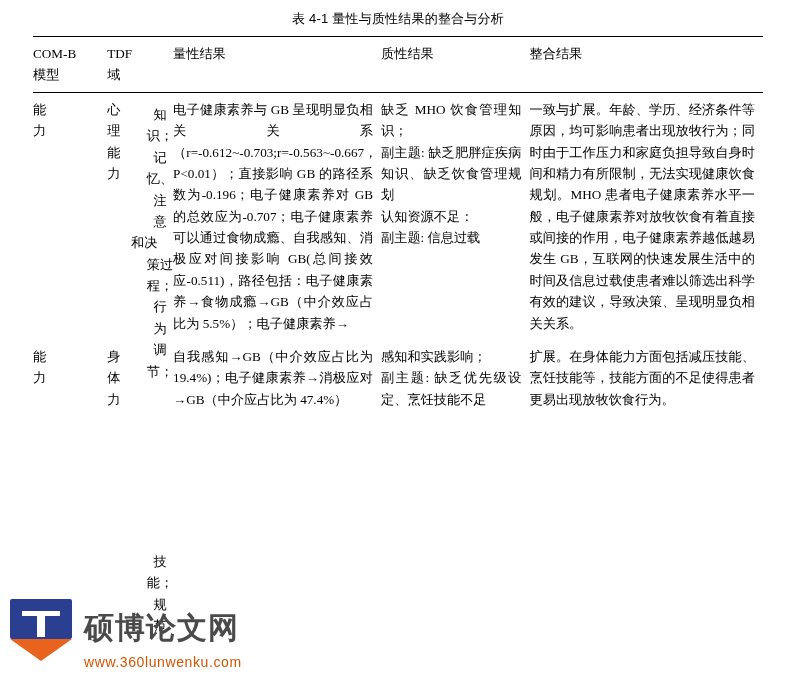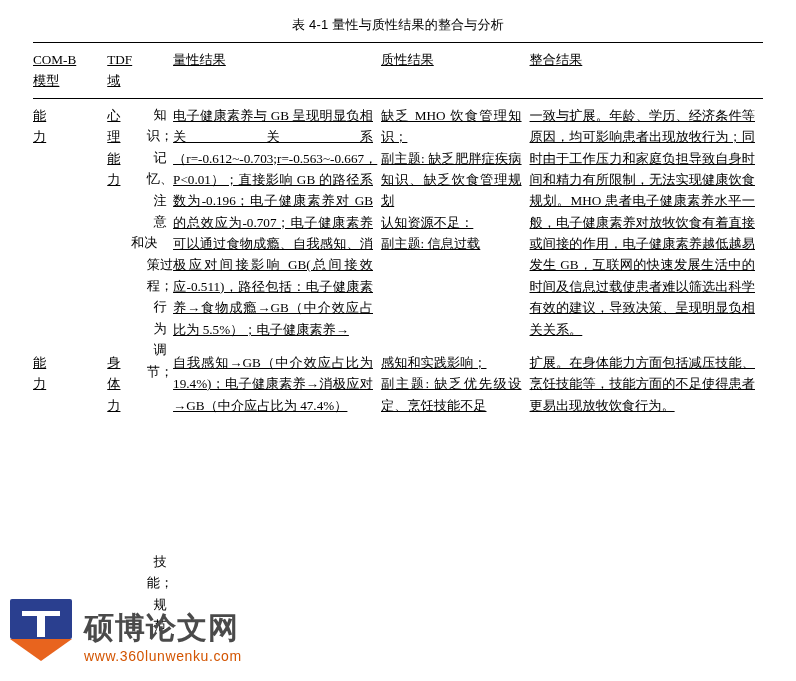--- a/index.html
+++ b/index.html
@@ -13,21 +13,21 @@
     font-family: "Liberation Serif", "DejaVu Serif", serif;
     color: #000000;
     position: relative;
     overflow: hidden;
   }
   .page {
     position: relative;
     width: 796px;
     height: 681px;
     box-sizing: border-box;
-    padding: 10px;
+    padding: 4px;
   }
   .table-title {
     text-align: center;
     font-size: 13px;
     font-family: "Liberation Sans", "DejaVu Sans", sans-serif;
     padding: 6px 0 8px 0;
     letter-spacing: 0.2px;
   }
   table.main {
     border-collapse: collapse;
@@ -39,21 +39,20 @@
     border-top: 1.3px solid #000;
   }
   table.main tr.rule-mid td {
     border-top: 1px solid #000;
   }
   table.main td {
     vertical-align: top;
     font-size: 13.2px;
     line-height: 1.62;
     padding: 6px 8px 6px 0;
-    text-decoration: underline;
   }
   .col-comb { width: 70px; }
   .col-tdf  { width: 62px; }
   .col-quant{ width: 196px; }
   .col-qual { width: 140px; }
   .col-integ{ width: 220px; }
 
   .head td {
     font-size: 13.2px;
     line-height: 1.65;
@@ -100,21 +99,21 @@
     color: #4a4a4a;
     letter-spacing: 1px;
     line-height: 1.1;
     margin-top: 16px;
   }
   .wm-sub {
     font-family: "Liberation Sans", "DejaVu Sans", sans-serif;
     font-size: 14px;
     color: #d35400;
     letter-spacing: 0.6px;
-    margin-top: 4px;
+    margin-top: 10px;
   }
 </style>
 </head>
 <body>
 
 <div class="page">
 
   <div class="table-title">表 4-1  量性与质性结果的整合与分析</div>
 
   <table class="main">

